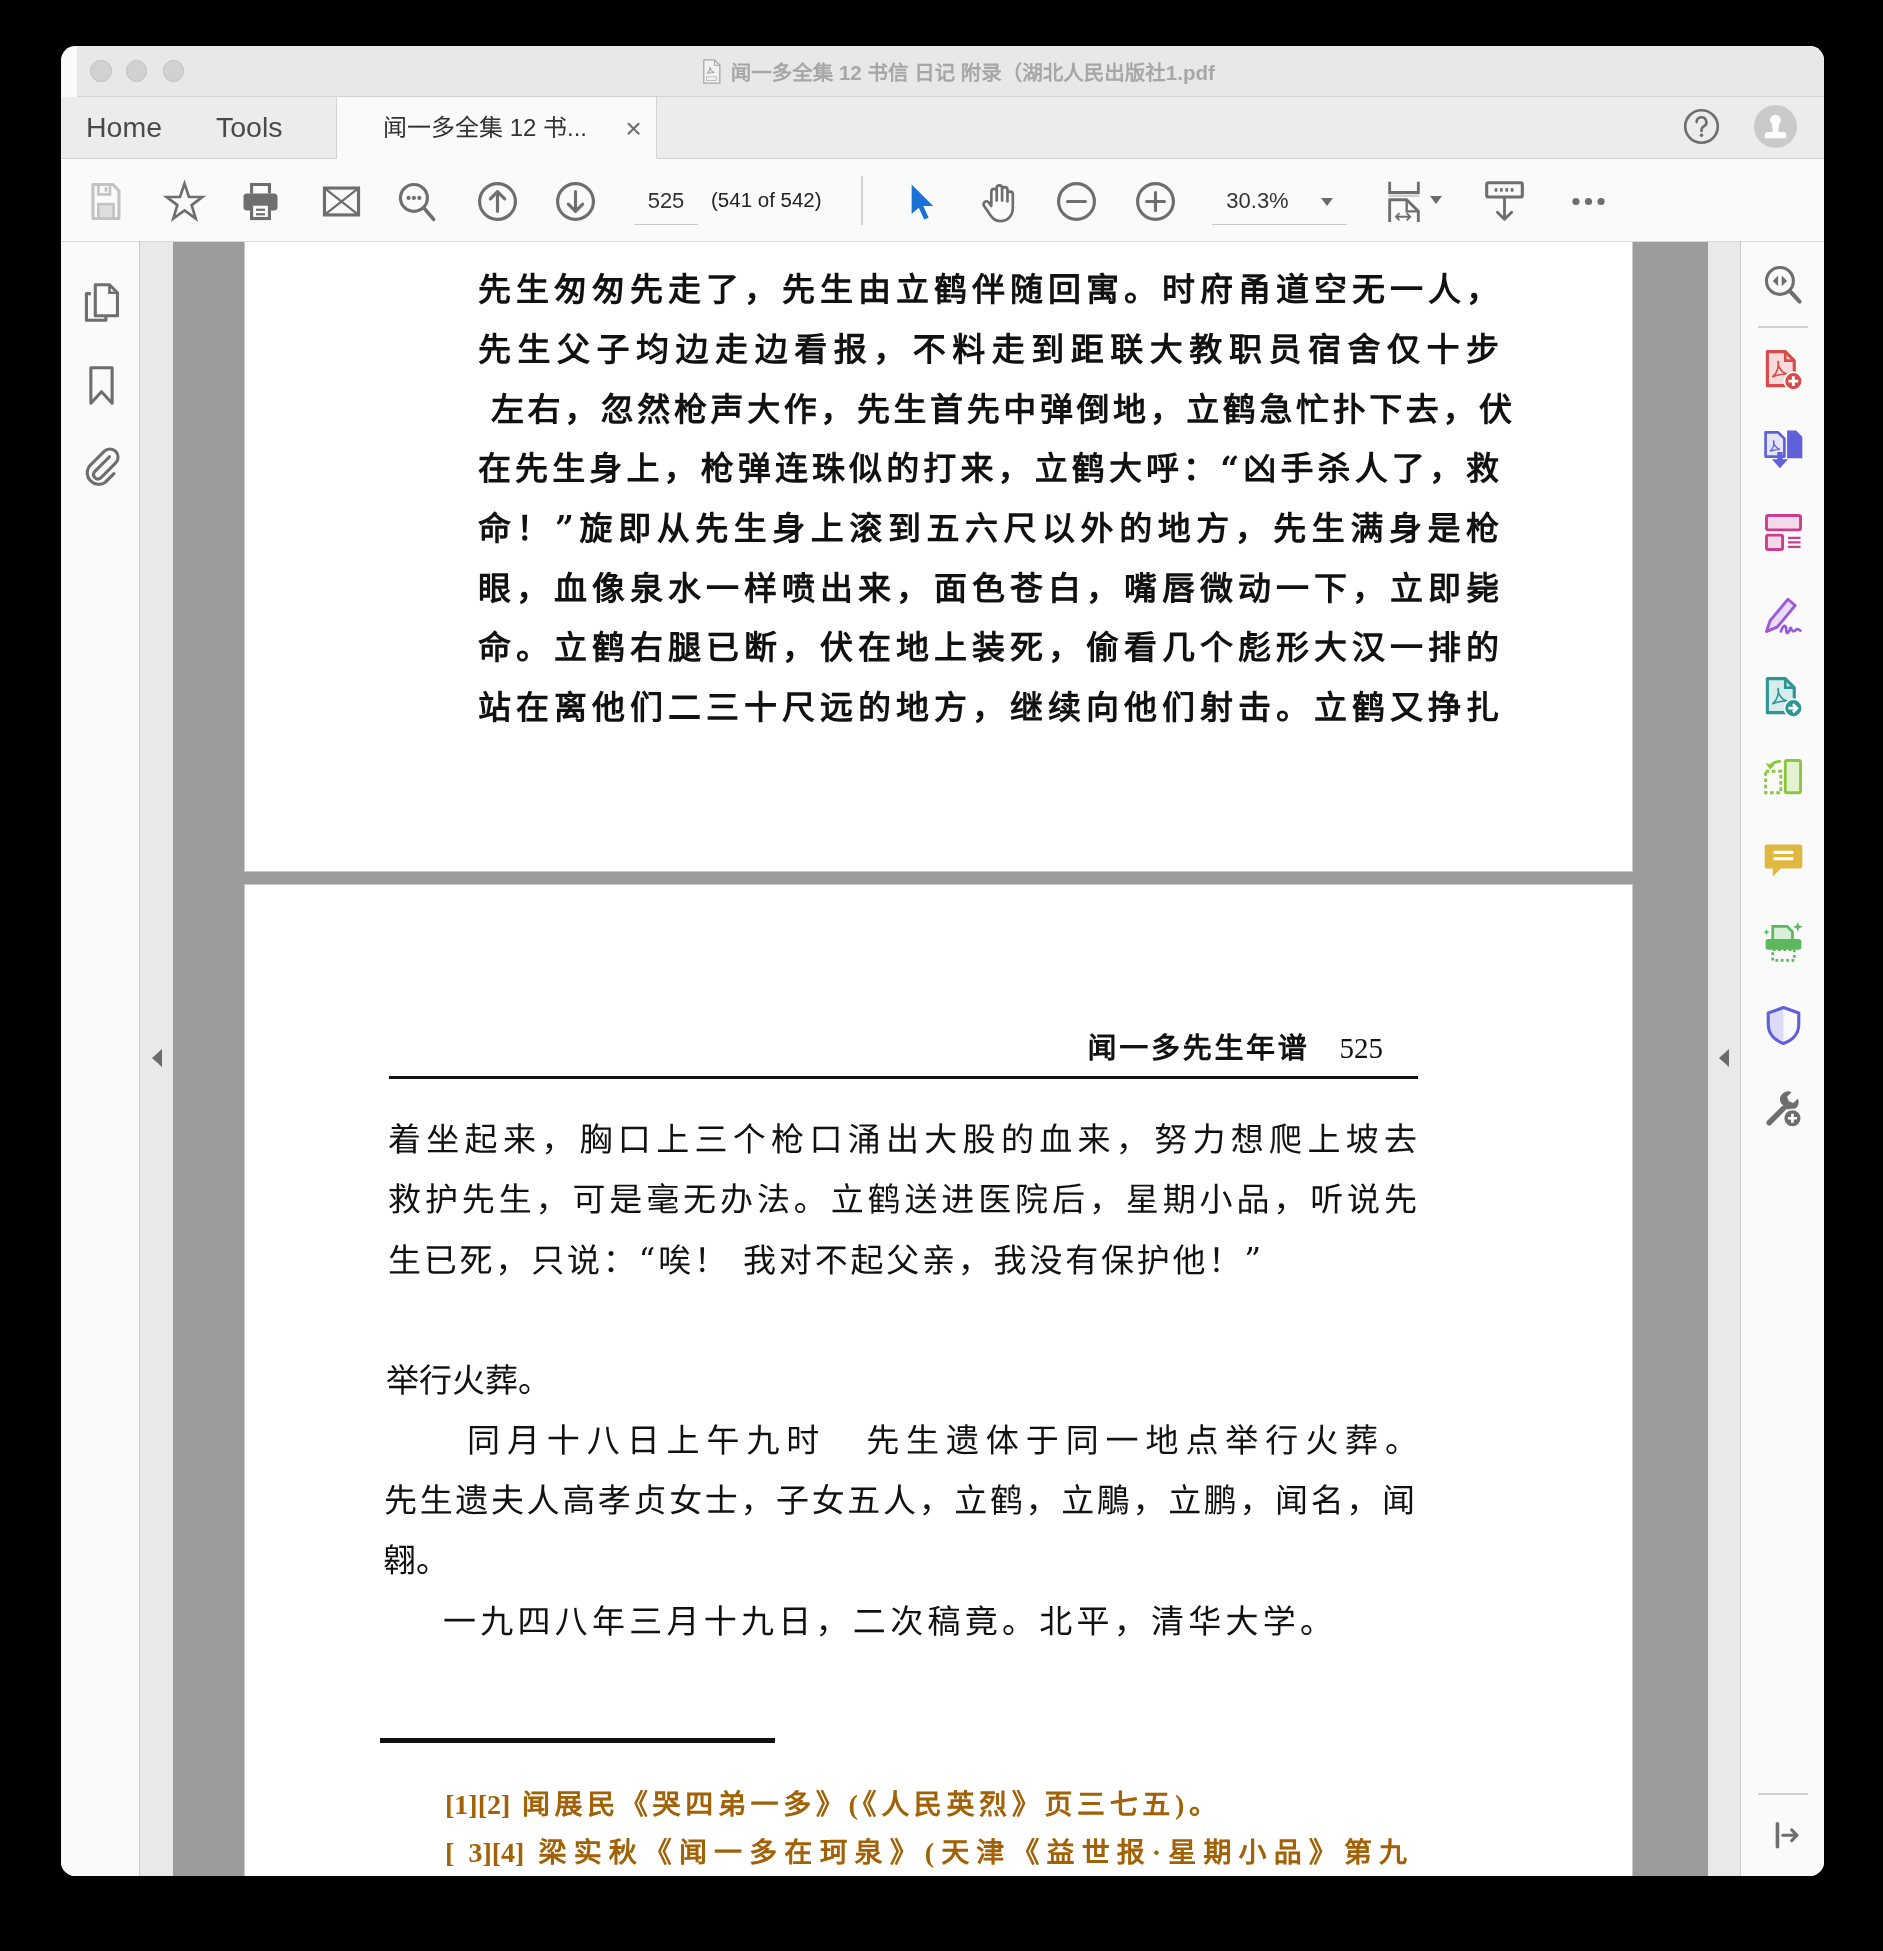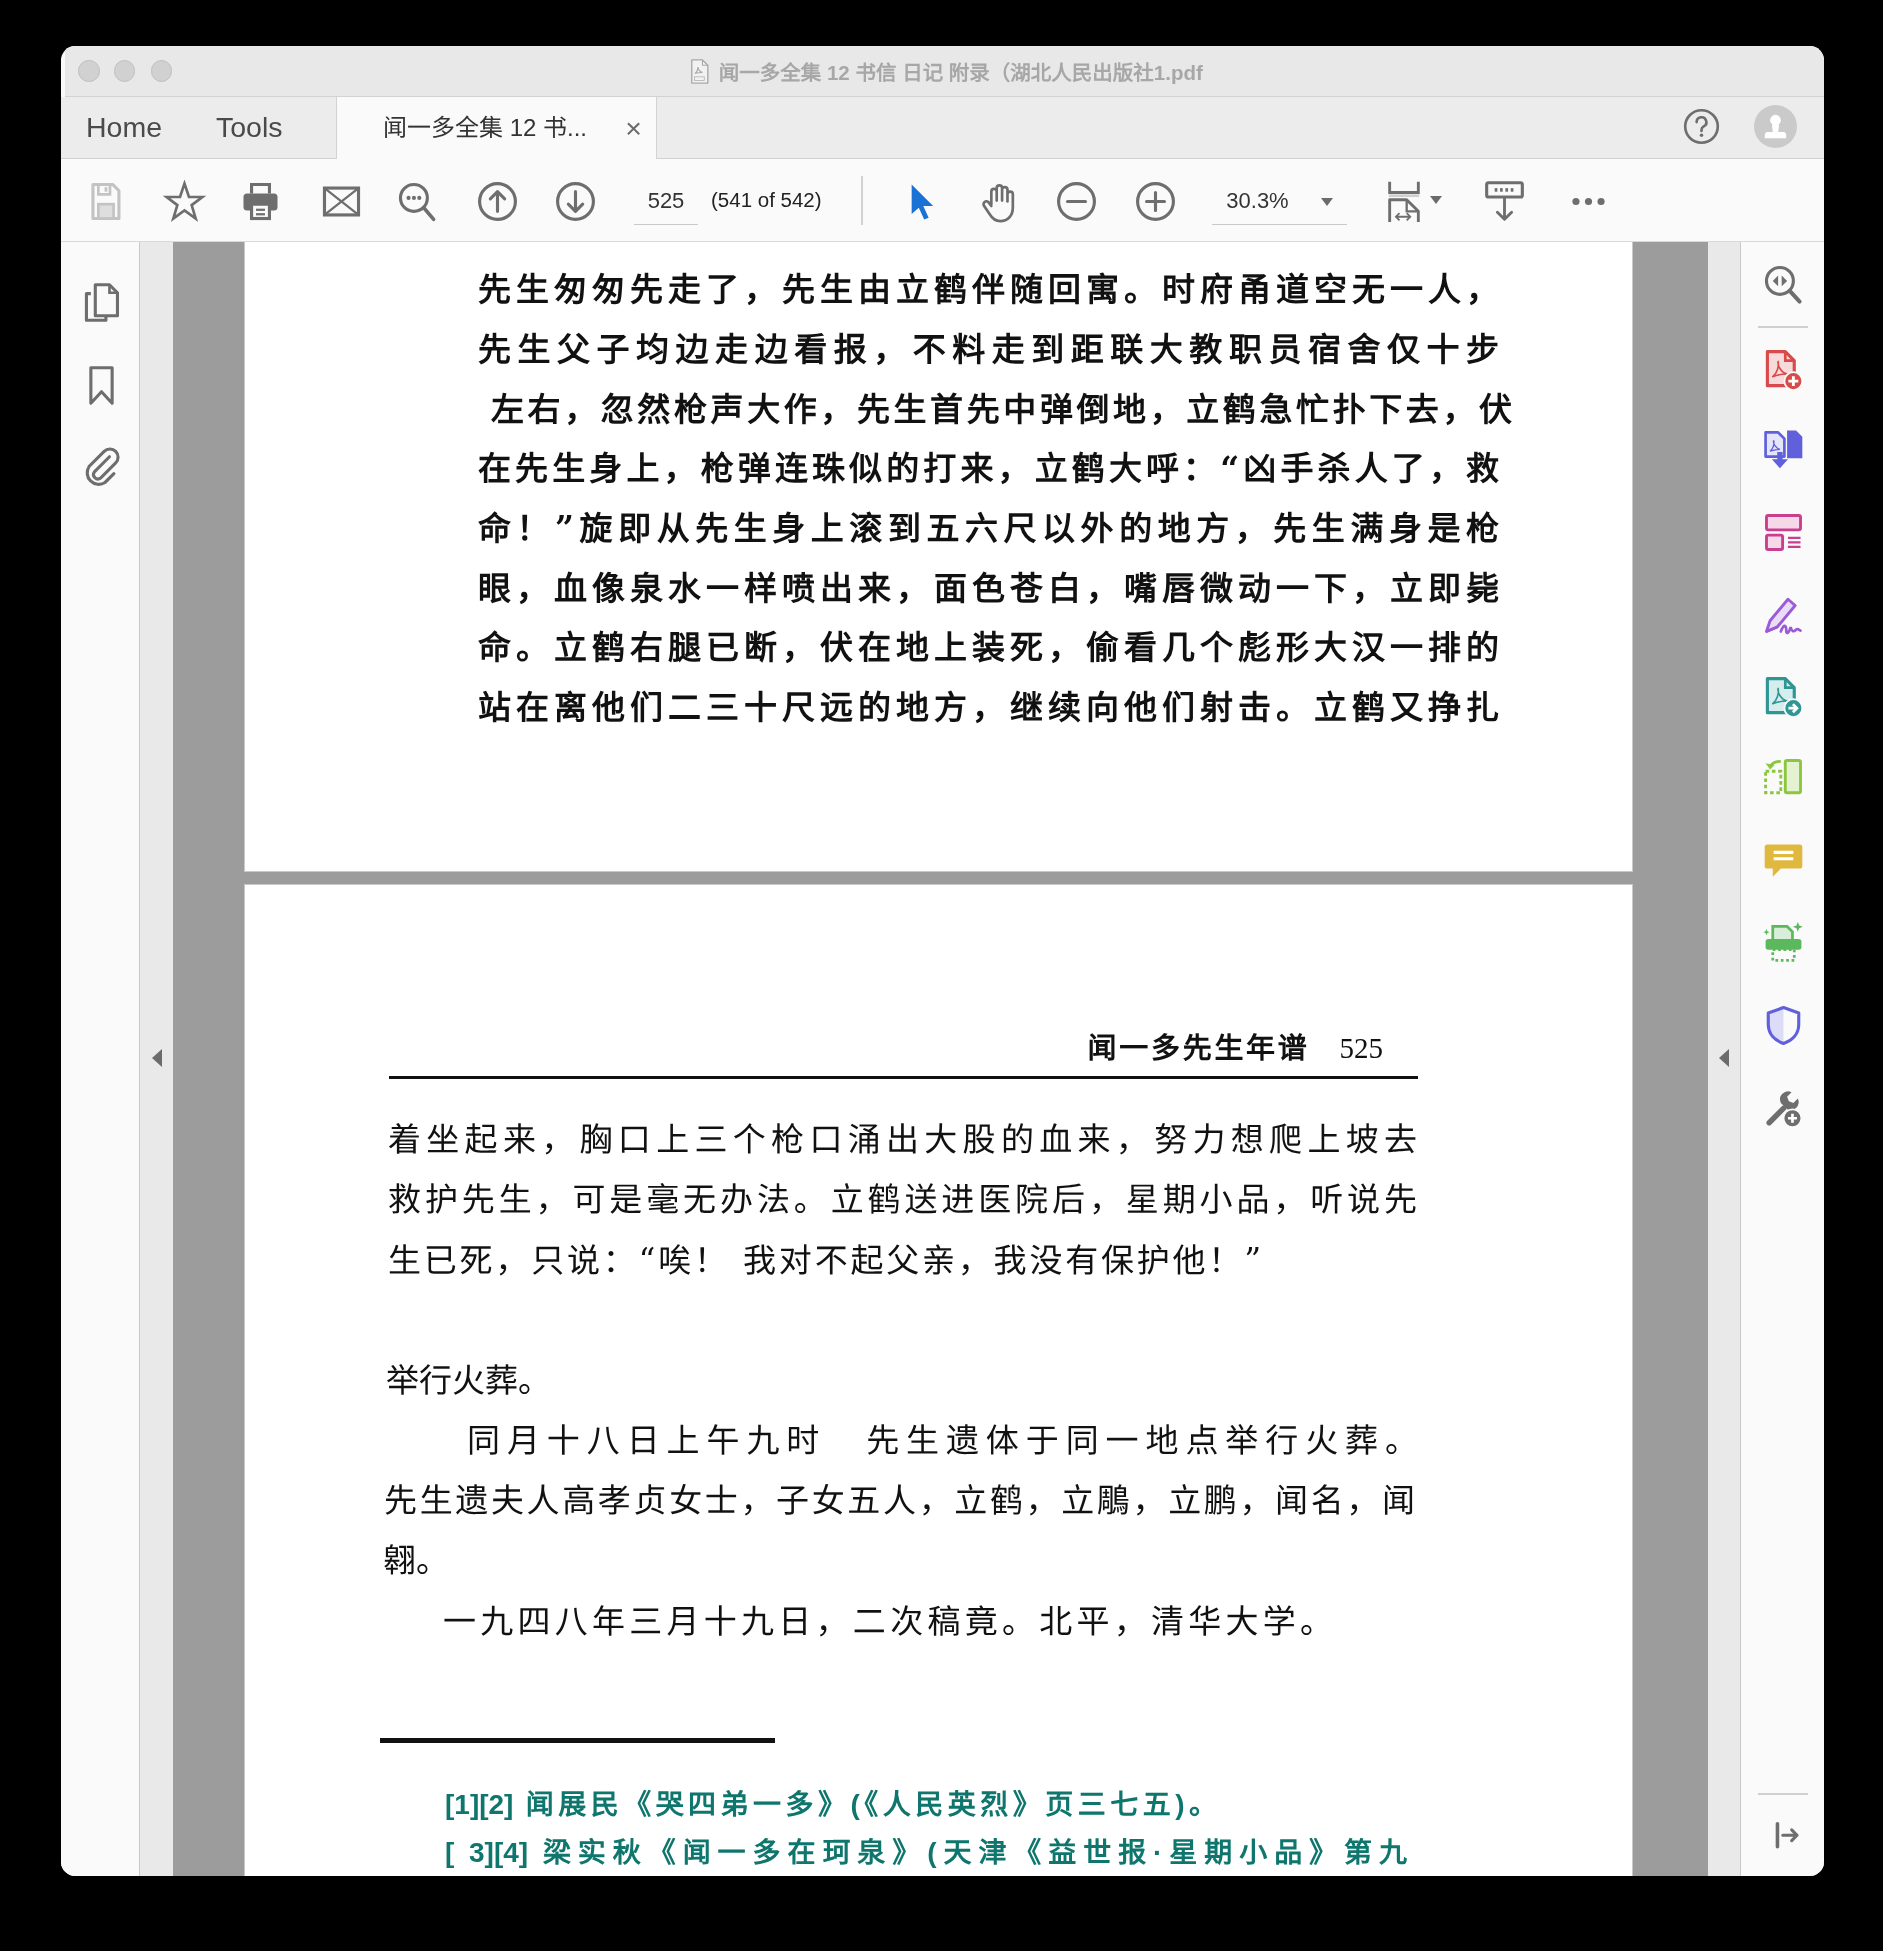--- a/index.html
+++ b/index.html
@@ -7,21 +7,21 @@
   body {
     width: 1884px; height: 1952px; background: #000; position: relative; overflow: hidden;
     font-family: "Liberation Sans", "DejaVu Sans", sans-serif;
   }
   .window {
     position: absolute; left: 61px; top: 46px; width: 1763px; height: 1830px;
     border-radius: 14.3px; overflow: hidden; background: #fafafa;
   }
   
   .titlebar {
-    position: absolute; left: 4px; top: 0; width: 100%; height: 51px;
+    position: absolute; left: 16px; top: 0; width: 100%; height: 51px;
     background: #e8e8e8; border-bottom: 0.9px solid #d3d3d3;
   }
   .light {
     position: absolute; top: 14.3px; width: 21.4px; height: 21.4px; border-radius: 50%;
     background: #d1d1d1; border: 0.9px solid #bfbfbf;
   }
   .title {
     position: absolute; left: 0; right: 0; top: 0; height: 50px;
     display: flex; align-items: center; justify-content: center;
     font-weight: bold; font-size: 20.5px; color: #a7a7a7;
@@ -119,22 +119,22 @@
   .running-header {
     position: absolute; left: 766px; width: 372px; top: 145px; height: 36px; line-height: 36px;
     text-align: right; white-space: nowrap; color: #111;
     font-family: "DejaVu Serif", "Liberation Serif", serif;
   }
   .rh-title { font-size: 29px; font-weight: bold; letter-spacing: 2.7px; }
   .rh-num { font-size: 29px; margin-left: 30px; font-family: "Liberation Serif", serif; }
   .rule { position: absolute; background: #111; }
   .fn {
     position: absolute; height: 48px; line-height: 48px; left: 200px;
-    font-family: Liberation Sans, sans-serif;
-    font-size: 28px; font-weight: bold; color: #0f766e;
+    font-family: Liberation Serif, serif;
+    font-size: 28px; font-weight: bold; color: #a16207;
     text-align: justify; text-align-last: justify;
   }
   .right-panel { position: absolute; left: 1680px; top: 0; width: 83px; height: 100%; background: #fafafa; }
   .rp-icon { position: absolute; left: 21.4px; width: 43px; height: 43px; }
   .rp-icon svg { display: block; }
   .rp-sep { position: absolute; left: 17px; width: 50px; height: 1.8px; background: #d0d0d0; }
   .rp-collapse { position: absolute; left: 32px; top: 1579px; width: 28.5px; height: 28.5px; }
 </style>
 </head>
 <body>

